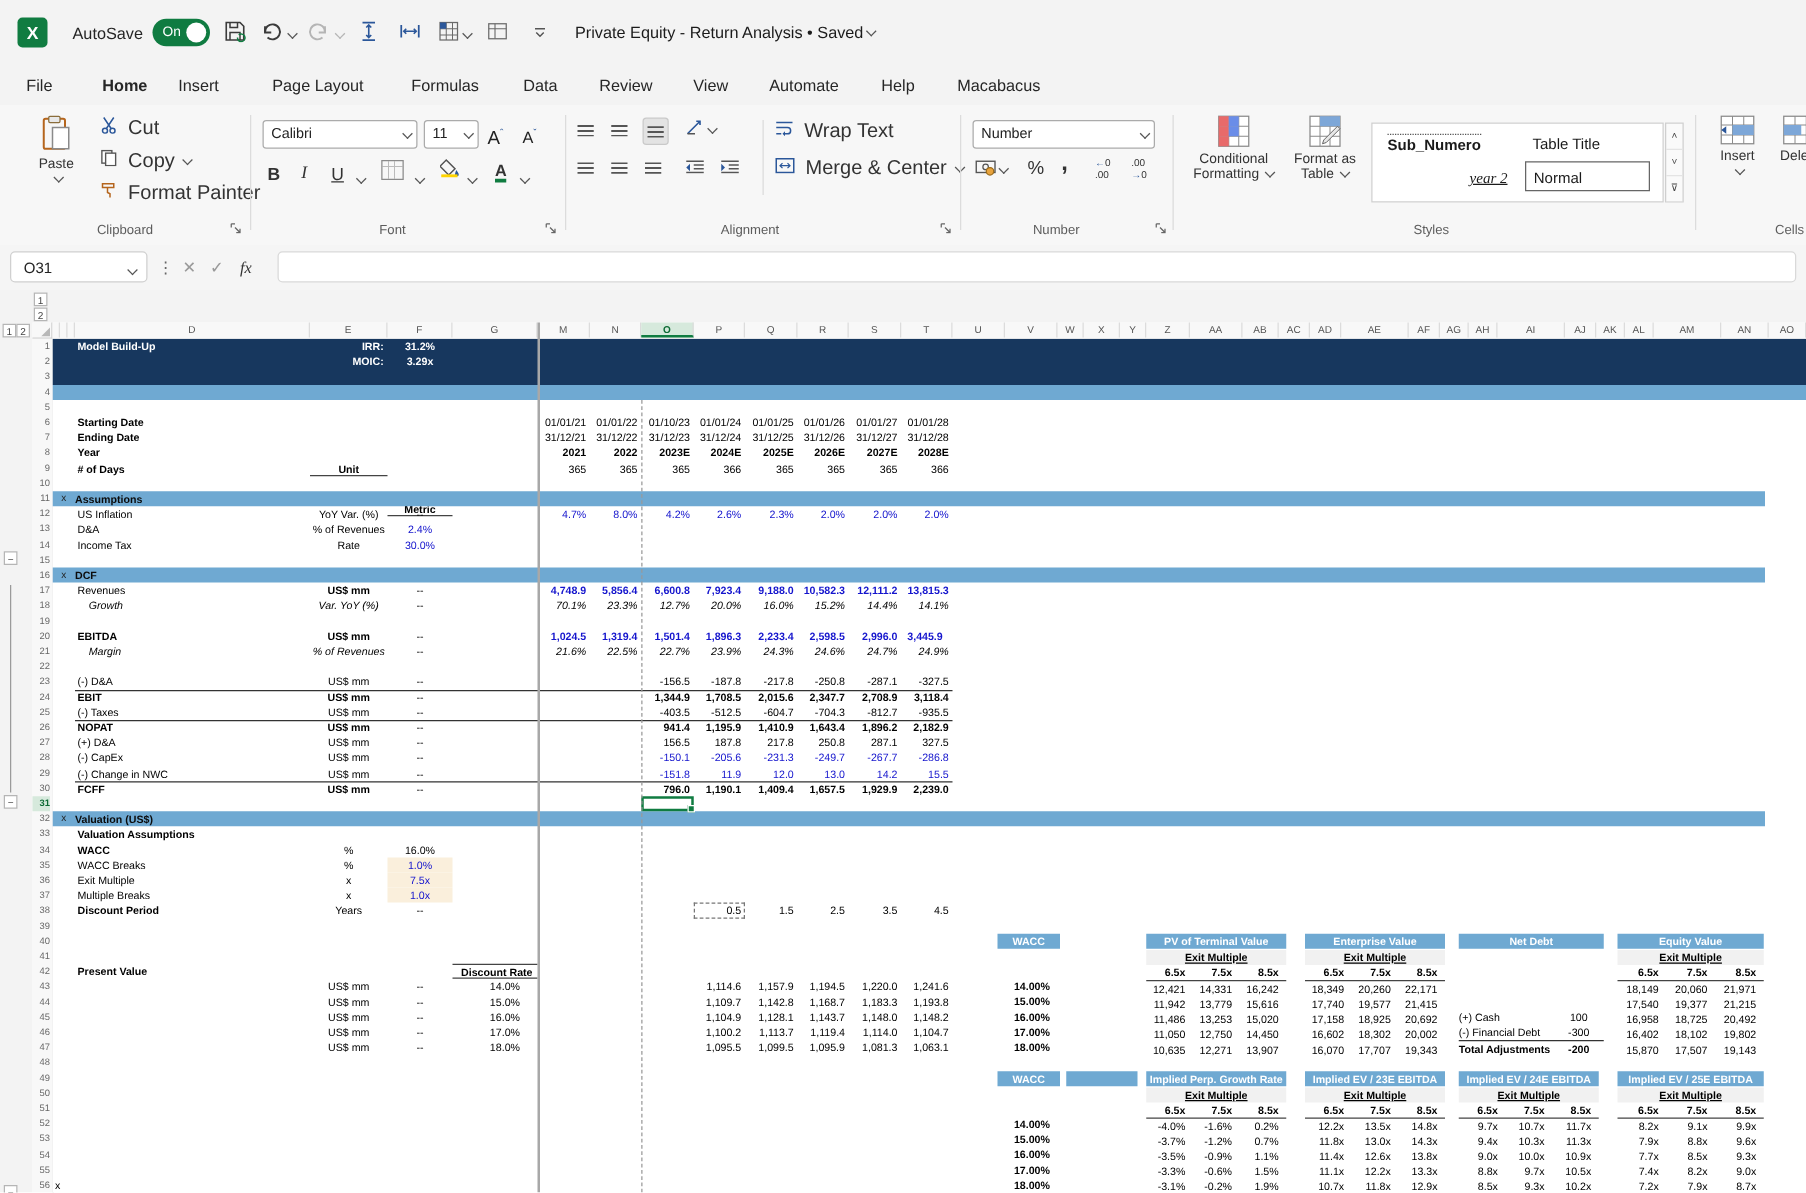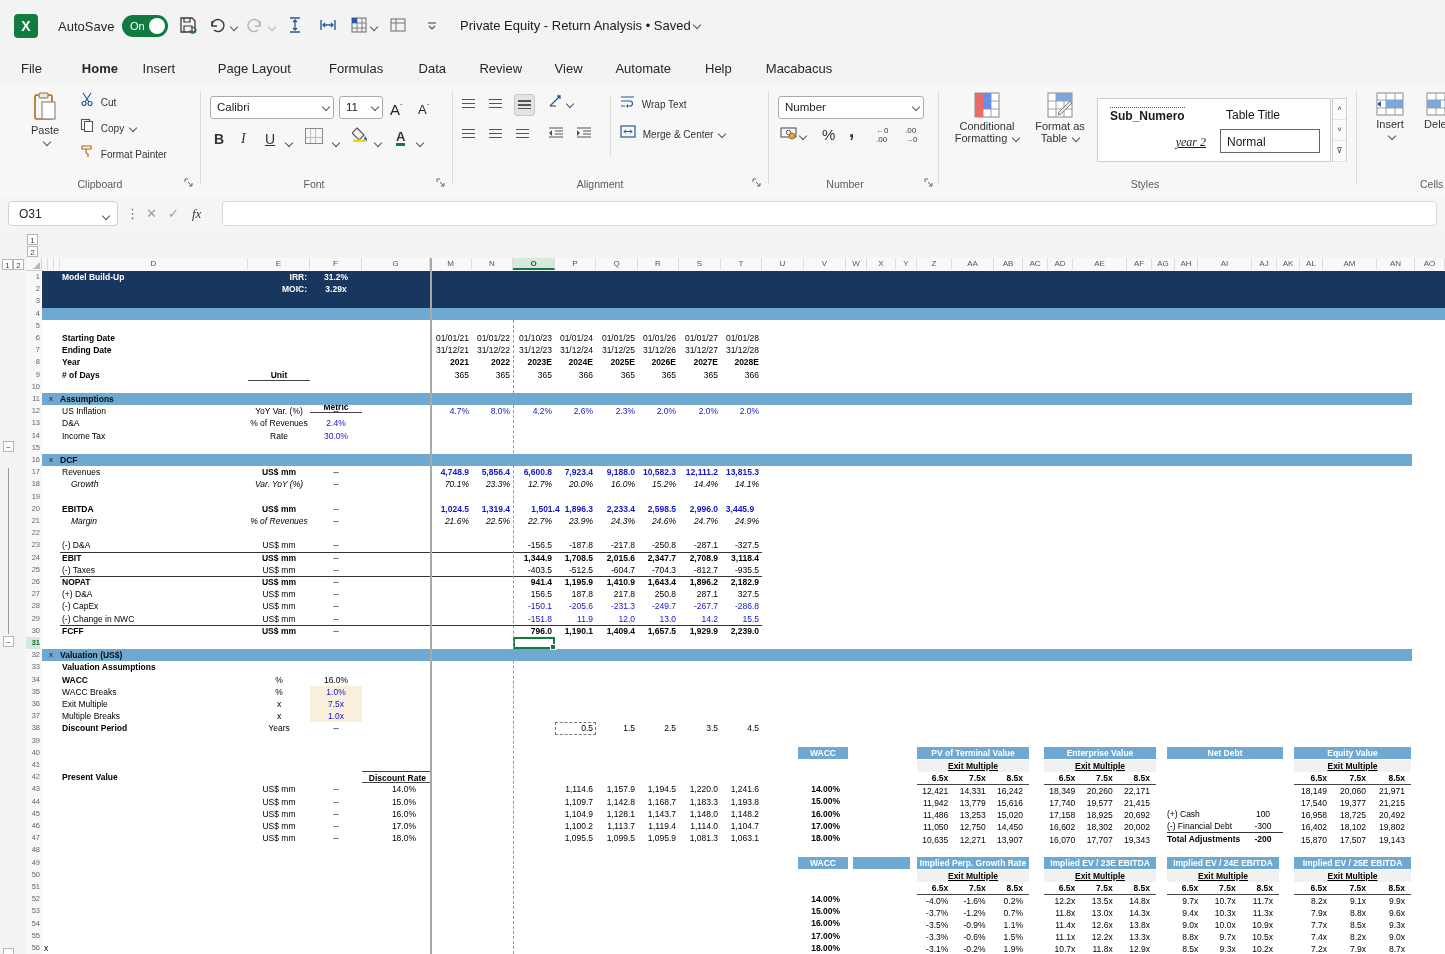--- a/index.html
+++ b/index.html
@@ -20,21 +20,21 @@
   #tabs{position:absolute;left:0;top:56px;width:1445px;height:28px;background:#f3f3f3;}
   .rtab{position:absolute;top:0;height:28px;line-height:26px;font-size:13px;color:#262626;padding:0 3px;}
   .rtab.active{font-weight:bold;border-bottom:2.5px solid #107C41;}
   
   #ribbon{position:absolute;left:0;top:84px;width:1445px;height:112px;background:#f7f7f7;border-bottom:1px solid #e0e0e0;}
   .vsep{position:absolute;top:8px;height:92px;width:1px;background:#dcdcdc;}
   .grp-label{position:absolute;top:94px;font-size:10.5px;color:#5c5c5c;text-align:center;}
   .launcher{position:absolute;top:94px;width:10px;height:10px;}
   .launcher svg{display:block;}
   .rbtn-lg{position:absolute;font-size:11px;color:#333;text-align:center;}
-  .rbtn-sm{position:absolute;font-size:10px;color:#333;height:22px;line-height:22px;white-space:nowrap;}
+  .rbtn-sm{position:absolute;font-size:16px;color:#333;height:22px;line-height:22px;white-space:nowrap;}
   .rbtn-sm .ic{display:inline-block;vertical-align:middle;margin-right:4px;}
   .combo{position:absolute;background:#fff;border:1px solid #ababab;border-radius:3px;box-sizing:border-box;font-size:11.5px;color:#222;padding-left:6px;}
   .combo .cv{position:absolute;right:4px;top:50%;margin-top:-4px;}
   .bars{display:inline-block;width:13px;height:9px;background:linear-gradient(to bottom,#555 0,#555 1.5px,transparent 1.5px,transparent 4px,#555 4px,#555 5.5px,transparent 5.5px,transparent 8px,#555 8px,#555 9px);}
   .gallery{position:absolute;left:1097px;top:14px;width:234px;height:64px;background:#fff;border:1px solid #cfcfcf;box-sizing:border-box;}
   .gal-item{position:absolute;font-size:12px;color:#1a1a1a;white-space:nowrap;}
   .gal-scroll{position:absolute;left:1332px;top:14px;width:15px;height:64px;border:1px solid #cfcfcf;background:#fafafa;box-sizing:border-box;font-size:8px;color:#444;text-align:center;}
   .gal-scroll div{height:20px;line-height:20px;border-bottom:1px solid #e4e4e4;}
   .grid-ic{display:inline-block;width:16px;height:14px;border:1px solid #8a8a8a;background:
     linear-gradient(to right,transparent 0,transparent 4.5px,#bbb 4.5px,#bbb 5px,transparent 5px,transparent 9.5px,#bbb 9.5px,#bbb 10px,transparent 10px),
@@ -571,21 +571,21 @@
     <div class="c n i" style="left: 513px; width: 41px; top: 207.4px;">20.0%</div>
     <div class="c n i" style="left: 554px; width: 42px; top: 207.4px;">16.0%</div>
     <div class="c n i" style="left: 596px; width: 41px; top: 207.4px;">15.2%</div>
     <div class="c n i" style="left: 637px; width: 42px; top: 207.4px;">14.4%</div>
     <div class="c n i" style="left: 679px; width: 41px; top: 207.4px;">14.1%</div>
     <div class="c L b" style="left: 18px; width: 188px; top: 231.8px;">EBITDA</div>
     <div class="c ctr b" style="left: 206px; width: 62px; top: 231.8px;">US$ mm</div>
     <div class="c ctr" style="left: 268px; width: 52px; top: 231.8px;">--</div>
     <div class="c n u b" style="left: 388px; width: 42px; top: 231.8px;">1,024.5</div>
     <div class="c n u b" style="left: 430px; width: 41px; top: 231.8px;">1,319.4</div>
-    <div class="c n u b" style="left: 484px; width: 42px; top: 231.8px; text-align: center;">1,501.4</div>
+    <div class="c n u b" style="left: 471px; width: 42px; top: 231.8px;">1,501.4</div>
     <div class="c n u b" style="left: 513px; width: 41px; top: 231.8px;">1,896.3</div>
     <div class="c n u b" style="left: 554px; width: 42px; top: 231.8px;">2,233.4</div>
     <div class="c n u b" style="left: 596px; width: 41px; top: 231.8px;">2,598.5</div>
     <div class="c n u b" style="left: 637px; width: 42px; top: 231.8px;">2,996.0</div>
     <div class="c n u b" style="left: 679px; width: 41px; top: 231.8px; text-align: center;">3,445.9</div>
     <div class="c L i ind" style="left: 18px; width: 188px; top: 244px;">Margin</div>
     <div class="c ctr i" style="left: 206px; width: 62px; top: 244px;">% of Revenues</div>
     <div class="c ctr" style="left: 268px; width: 52px; top: 244px;">--</div>
     <div class="c n i" style="left: 388px; width: 42px; top: 244px;">21.6%</div>
     <div class="c n i" style="left: 430px; width: 41px; top: 244px;">22.5%</div>

